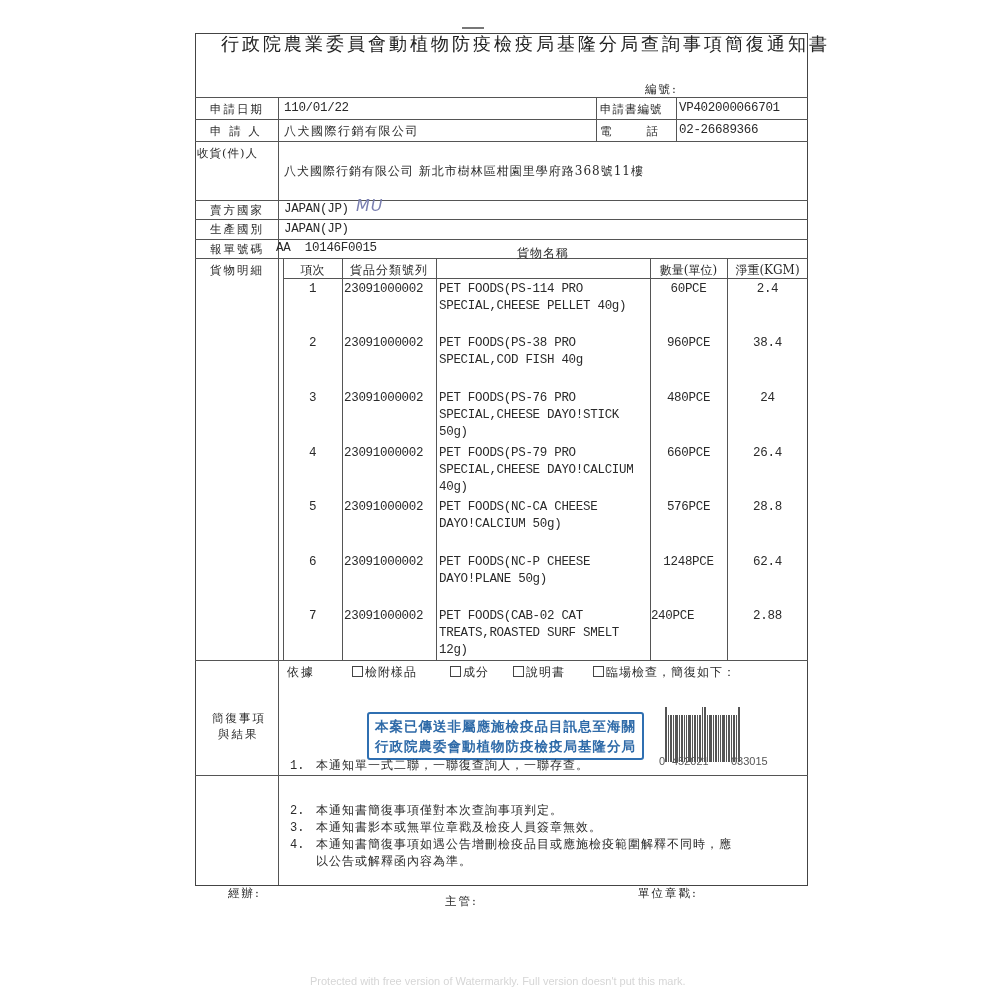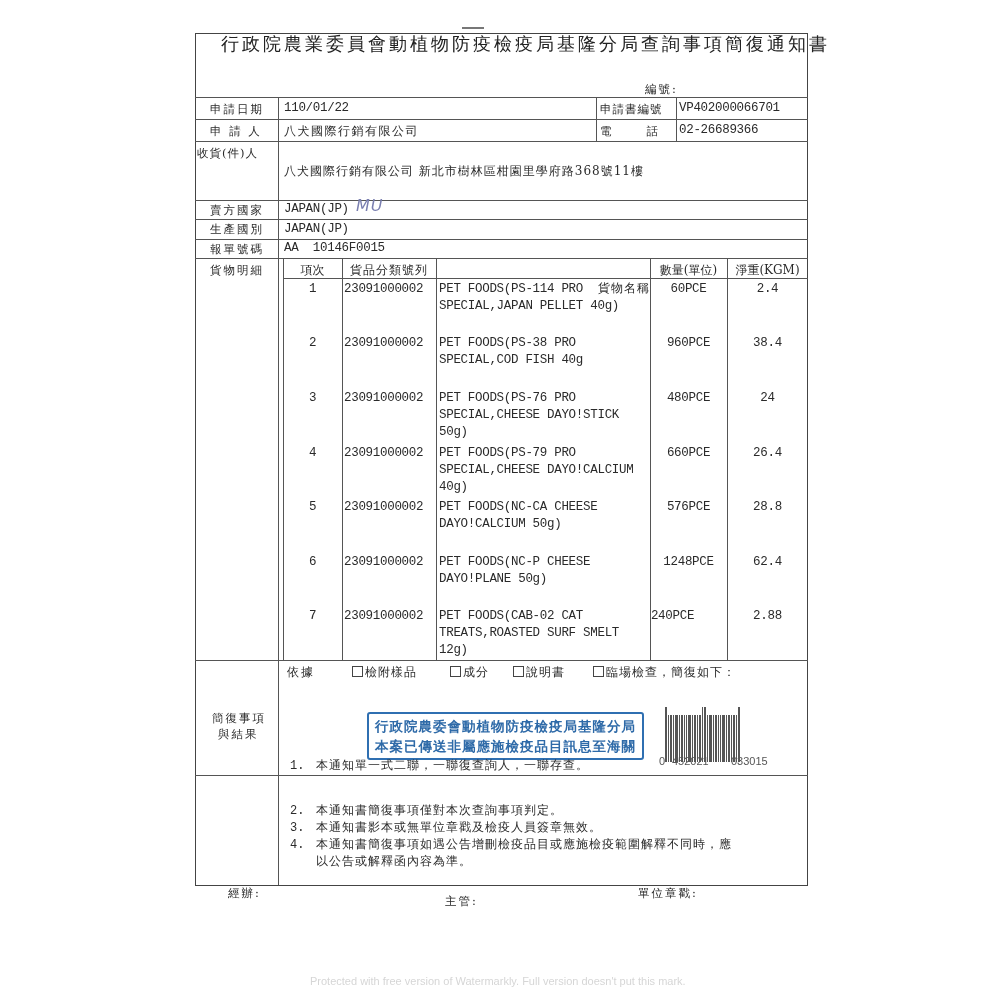--- a/index.html
+++ b/index.html
@@ -61,42 +61,42 @@
 <div class="txt" style="left:284px;top:164px;letter-spacing:1px;">八犬國際行銷有限公司 新北市樹林區柑園里學府路368號11樓</div>
 
 <div class="txt label" style="left:210px;top:203px;">賣方國家</div>
 <div class="txt mono" style="left:284px;top:202px;">JAPAN(JP)</div>
 <div class="handwrite" style="left:356px;top:196px;">MU</div>
 
 <div class="txt label" style="left:210px;top:222px;">生產國別</div>
 <div class="txt mono" style="left:284px;top:222px;">JAPAN(JP)</div>
 
 <div class="txt label" style="left:210px;top:242px;">報單號碼</div>
-<div class="txt mono" style="left:284px;top:241px;white-space:pre;">AA  10146F0015</div>
+<div class="txt mono" style="left:276px;top:241px;white-space:pre;">AA  10146F0015</div>
 
 <div class="txt label" style="left:210px;top:263px;">貨物明細</div>
 
 <div class="line-v" style="left:283px;top:258px;height:402px;"></div>
 <div class="line-v" style="left:342px;top:258px;height:402px;"></div>
 <div class="line-v" style="left:436px;top:258px;height:402px;"></div>
 <div class="line-v" style="left:650px;top:258px;height:402px;"></div>
 <div class="line-v" style="left:727px;top:258px;height:402px;"></div>
 <div class="line-h" style="left:283px;top:278px;width:525px;"></div>
 
 <div class="txt cell-c" style="left:283px;width:59px;top:263px;">項次</div>
 <div class="txt cell-c" style="left:342px;width:94px;top:263px;letter-spacing:1px;">貨品分類號列</div>
-<div class="txt cell-c" style="left:436px;width:214px;top:281px;letter-spacing:1px;text-align:right;">貨物名稱</div>
+<div class="txt cell-c" style="left:436px;width:214px;top:246px;letter-spacing:1px;">貨物名稱</div>
 <div class="txt cell-c" style="left:650px;width:77px;top:263px;">數量(單位)</div>
 <div class="txt cell-c" style="left:727px;width:81px;top:263px;">淨重(KGM)</div>
 
 <div class="goods-row" style="top:281px;">
   <div class="c mono cell-c" style="left:0;width:59px;">1</div>
   <div class="c mono" style="left:61px;">23091000002</div>
   <div class="c mono" style="left:156px;">PET FOODS(PS-114 PRO</div>
-  <div class="c mono" style="left:156px;top:17px;">SPECIAL,JAPAN PELLET 40g)</div>
+  <div class="c mono" style="left:156px;top:17px;">SPECIAL,CHEESE PELLET 40g)</div>
   <div class="c mono cell-c" style="left:367px;width:77px;">60PCE</div>
   <div class="c mono cell-c" style="left:444px;width:81px;">2.4</div>
 </div>
 
 <div class="goods-row" style="top:335px;">
   <div class="c mono cell-c" style="left:0;width:59px;">2</div>
   <div class="c mono" style="left:61px;">23091000002</div>
   <div class="c mono" style="left:156px;">PET FOODS(PS-38 PRO</div>
   <div class="c mono" style="left:156px;top:17px;">SPECIAL,COD FISH 40g</div>
   <div class="c mono cell-c" style="left:367px;width:77px;">960PCE</div>
@@ -155,22 +155,22 @@
 <div class="txt label" style="left:212px;top:711px;">簡復事項</div>
 <div class="txt label" style="left:218px;top:727px;">與結果</div>
 
 <div class="txt" style="left:287px;top:665px;letter-spacing:2px;">依據</div>
 <div class="txt" style="left:352px;top:665px;letter-spacing:1px;"><span class="checkbox"></span><span>檢附樣品</span></div>
 <div class="txt" style="left:450px;top:665px;letter-spacing:1px;"><span class="checkbox"></span><span>成分</span></div>
 <div class="txt" style="left:513px;top:665px;letter-spacing:1px;"><span class="checkbox"></span><span>說明書</span></div>
 <div class="txt" style="left:593px;top:665px;letter-spacing:1px;"><span class="checkbox"></span><span>臨場檢查，簡復如下：</span></div>
 
 <div class="stamp" style="left:367px;top:712px;">
+  <div>本案已傳送非屬應施檢疫品目訊息至海關</div>
   <div>行政院農委會動植物防疫檢疫局基隆分局</div>
-  <div>本案已傳送非屬應施檢疫品目訊息至海關</div>
 </div>
 
 <div class="barcode" style="left:665px;top:707px;height:55px;">
   <span style="width:2px;height:55px"></span>
     <span style="width:1px;height:47px"></span>
     <span style="width:2px;height:47px"></span>
     <span style="width:1px;height:47px"></span>
     <span style="width:3px;height:47px"></span>
     <span style="width:1px;height:47px"></span>
     <span style="width:2px;height:47px"></span>

